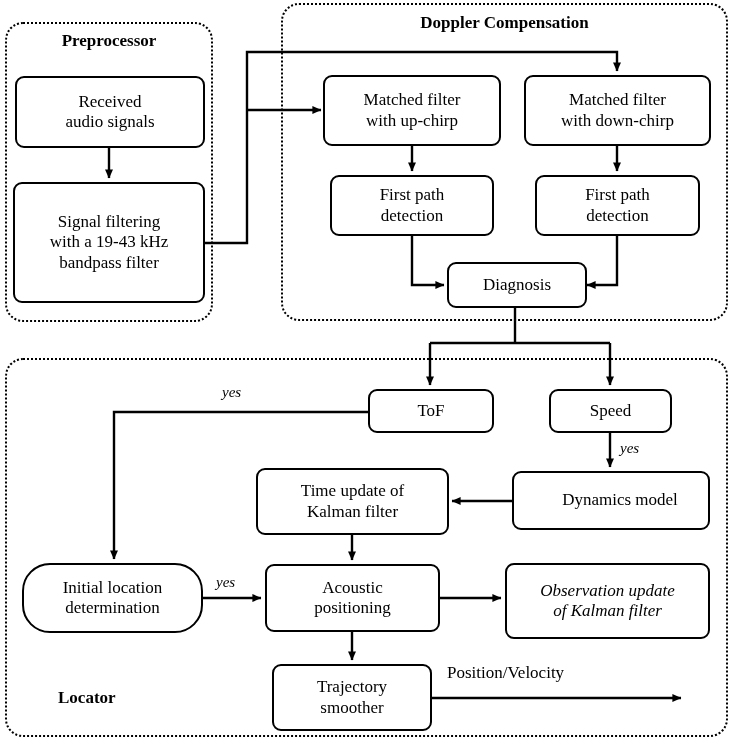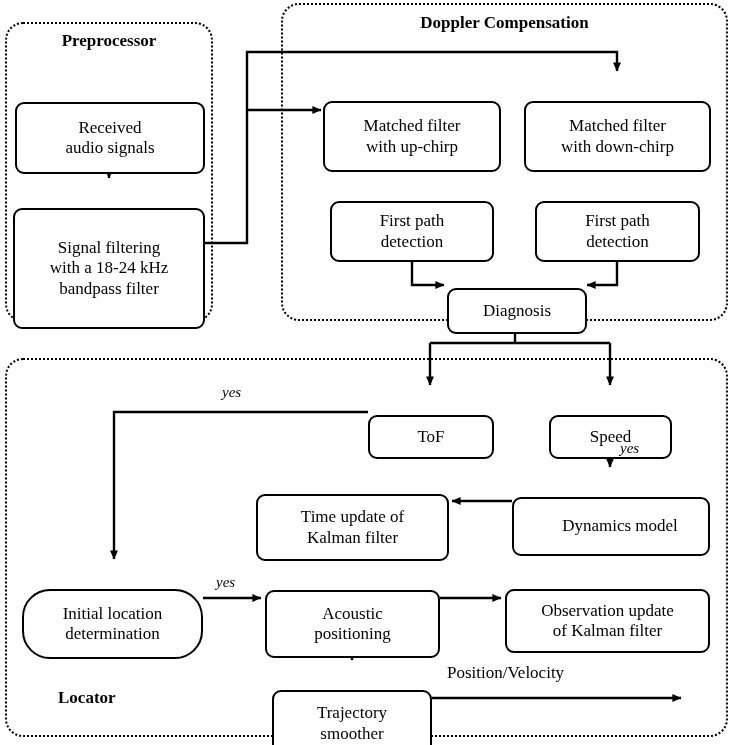--- a/index.html
+++ b/index.html
@@ -45,21 +45,20 @@
     background: #ffffff;
     display: flex;
     align-items: center;
     justify-content: center;
     text-align: center;
     font-size: 17px;
     line-height: 1.18;
     color: #000000;
     padding: 2px 4px;
     white-space: pre-line;
-    margin-top: 26px;
   }
   .edge-label {
     position: absolute;
     font-style: italic;
     font-size: 15px;
     color: #000000;
     white-space: nowrap;
   }
   .flow-label {
     position: absolute;
@@ -125,21 +124,21 @@
       <path d="M352,632 L352,660" marker-end="url(#ah)"></path>
 
       <path d="M432,698 L681,698" marker-end="url(#ah)"></path>
     </g>
   </svg>
 
   <div class="node" style="left:15px; top:76px; width:190px; height:72px;">Received
 audio signals</div>
 
   <div class="node" style="left:13px; top:182px; width:192px; height:121px;">Signal filtering
-with a 18-24 kHz
+with a 19-43 kHz
 bandpass filter</div>
 
   <div class="node" style="left:323px; top:75px; width:178px; height:71px;">Matched filter
 with up-chirp</div>
 
   <div class="node" style="left:524px; top:75px; width:187px; height:71px;">Matched filter
 with down-chirp</div>
 
   <div class="node" style="left:330px; top:175px; width:164px; height:61px;">First path
 detection</div>
@@ -157,21 +156,21 @@
 Kalman filter</div>
 
   <div class="node" style="left:512px; top:471px; width:198px; height:59px;padding-left:22px;">Dynamics model</div>
 
   <div class="node" style="left:22px; top:563px; width:181px; height:70px;border-radius:28px;">Initial location
 determination</div>
 
   <div class="node" style="left:265px; top:564px; width:175px; height:68px;">Acoustic
 positioning</div>
 
-  <div class="node" style="left:505px; top:563px; width:205px; height:64px;">Observation update
+  <div class="node" style="left:505px; top:563px; width:205px; height:76px;font-style:italic;">Observation update
 of Kalman filter</div>
 
   <div class="node" style="left:272px; top:664px; width:160px; height:67px;">Trajectory
 smoother</div>
 
   <div class="edge-label" style="left:222px; top:384px;">yes</div>
 
   <div class="edge-label" style="left:620px; top:440px;">yes</div>
 
   <div class="edge-label" style="left:216px; top:574px;">yes</div>

